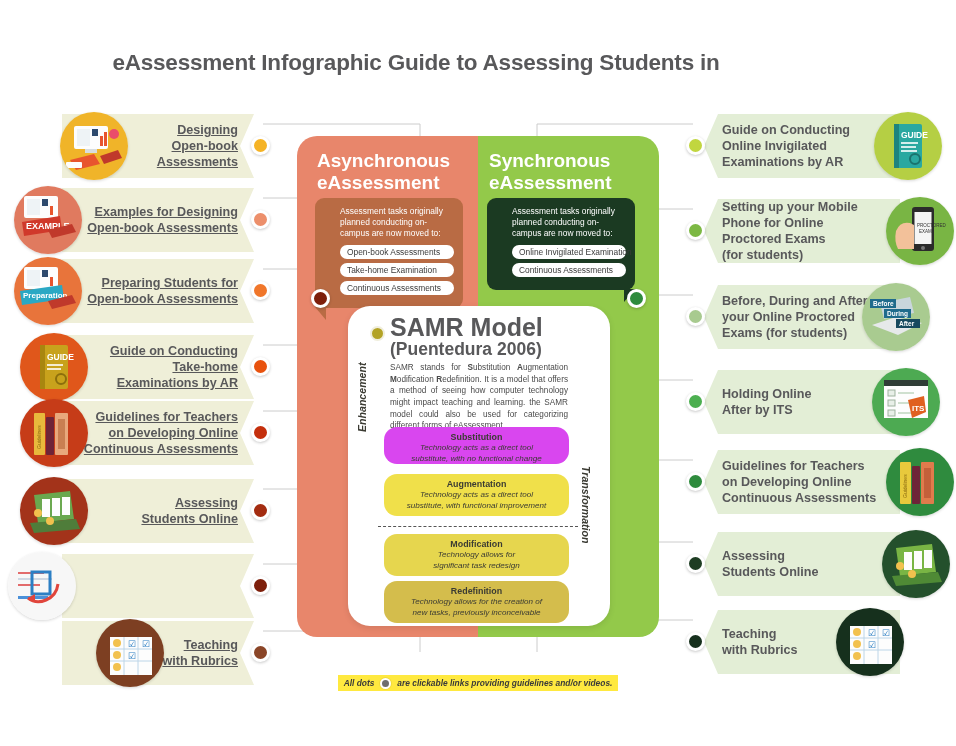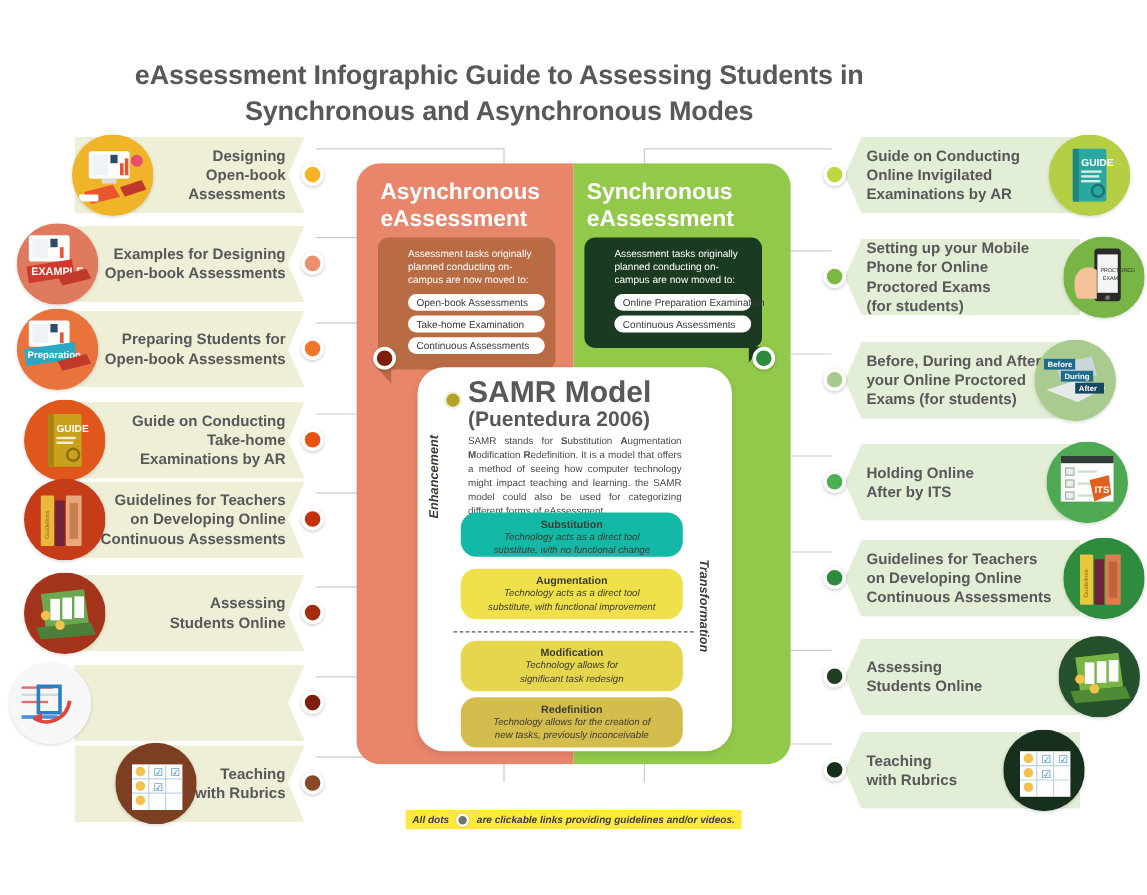--- a/index.html
+++ b/index.html
@@ -25,21 +25,21 @@
   .ribbon{
     position:absolute;top:0;height:64px;
     background:#efefd8;
   }
   .ribbon-label{
     position:absolute;top:0;height:64px;
     display:flex;align-items:center;
     font-size:12.6px;font-weight:bold;line-height:1.28;
     color:#58585a;
   }
-  .side-item.left .ribbon-label{justify-content:flex-end;text-align:right;}
+  .side-item.left .ribbon-label{justify-content:flex-end;text-align:right;text-decoration:underline;}
   .side-item.right .ribbon-label{justify-content:flex-start;text-align:left;}
 
   .thumb{
     position:absolute;top:-2px;width:68px;height:68px;border-radius:50%;
     overflow:hidden;box-shadow:0 1px 3px rgba(0,0,0,.16);
   }
   .thumb svg{display:block;}
 
   .dot{
     position:absolute;width:19px;height:19px;border-radius:50%;
@@ -146,21 +146,20 @@
     box-shadow:0 0 0 1px rgba(0,0,0,.06);
   }
 </style>
 </head>
 <body>
 
 <div id="stage">
 
   <div class="title">
     <div>eAssessment Infographic Guide to Assessing Students in</div>
-    <div>Synchronous and Asynchronous Modes</div>
   </div>
 
   <svg id="connectors" width="956" height="746" style="position:absolute;left:0;top:0;">
     <g stroke="#cccccc" stroke-width="1" fill="none">
 
       <path d="M263 124 H 420 V 152"></path>
       <path d="M263 198 H 332"></path>
       <path d="M263 269 H 332"></path>
       <path d="M263 345 H 332"></path>
       <path d="M263 411 H 332"></path>
@@ -197,21 +196,21 @@
   <div class="inner-box async" style="left:315px;top:198px;">
     <p class="lead">Assessment tasks originally planned conducting on-campus are now moved to:</p>
     <div class="pill">Open-book Assessments</div>
     <div class="pill">Take-home Examination</div>
     <div class="pill">Continuous Assessments</div>
     <div class="tail" style="left:0;bottom:-12px;"></div>
   </div>
 
   <div class="inner-box sync" style="left:487px;top:198px;">
     <p class="lead">Assessment tasks originally planned conducting on-campus are now moved to:</p>
-    <div class="pill">Online Preparation Examination</div>
+    <div class="pill">Online Invigilated Examination</div>
     <div class="pill">Continuous Assessments</div>
     <div class="tail sync" style="right:0;bottom:-12px;"></div>
   </div>
 
   <div class="dot" style="left:311px;top:289px;background:#7d1f0b;"></div>
   <div class="dot" style="left:627px;top:289px;background:#2e8b3d;"></div>
 
   <div id="samr">
     <div class="samr-dot"></div>
     <div class="samr-h1">SAMR Model</div>
@@ -220,21 +219,21 @@
       SAMR stands for <b>S</b>ubstitution <b>A</b>ugmentation <b>M</b>odification <b>R</b>edefinition. It is a model that offers a method of seeing how computer technology might impact teaching and learning.  the SAMR model could also be used for categorizing different forms of eAssessment.
     </div>
 
     <div class="vlabel" style="left:8px;top:126px;width:0;height:0;">
       <span style="position:absolute;left:0;top:0;display:block;transform:rotate(-90deg);transform-origin:left top;">Enhancement</span>
     </div>
     <div class="vlabel" style="left:244px;top:160px;width:0;height:0;">
       <span style="position:absolute;left:0;top:0;display:block;transform:rotate(90deg);transform-origin:left top;">Transformation</span>
     </div>
 
-    <div class="level" id="lvl0" style="top: 121px; height: 37px; background: #14b8a6;">
+    <div class="level" id="lvl0" style="top: 121px; height: 37px; background: #d946ef;">
       <div class="lv-title">Substitution</div>
       <div class="lv-sub">Technology acts as a direct tool<br>substitute, with no functional change</div>
     </div>
     <div class="level" id="lvl1" style="top: 168px; height: 42px; background: rgb(240, 224, 74);">
       <div class="lv-title">Augmentation</div>
       <div class="lv-sub">Technology acts as a direct tool<br>substitute, with functional improvement</div>
     </div>
 
     <div class="dashed" style="top:220px;"></div>
 

